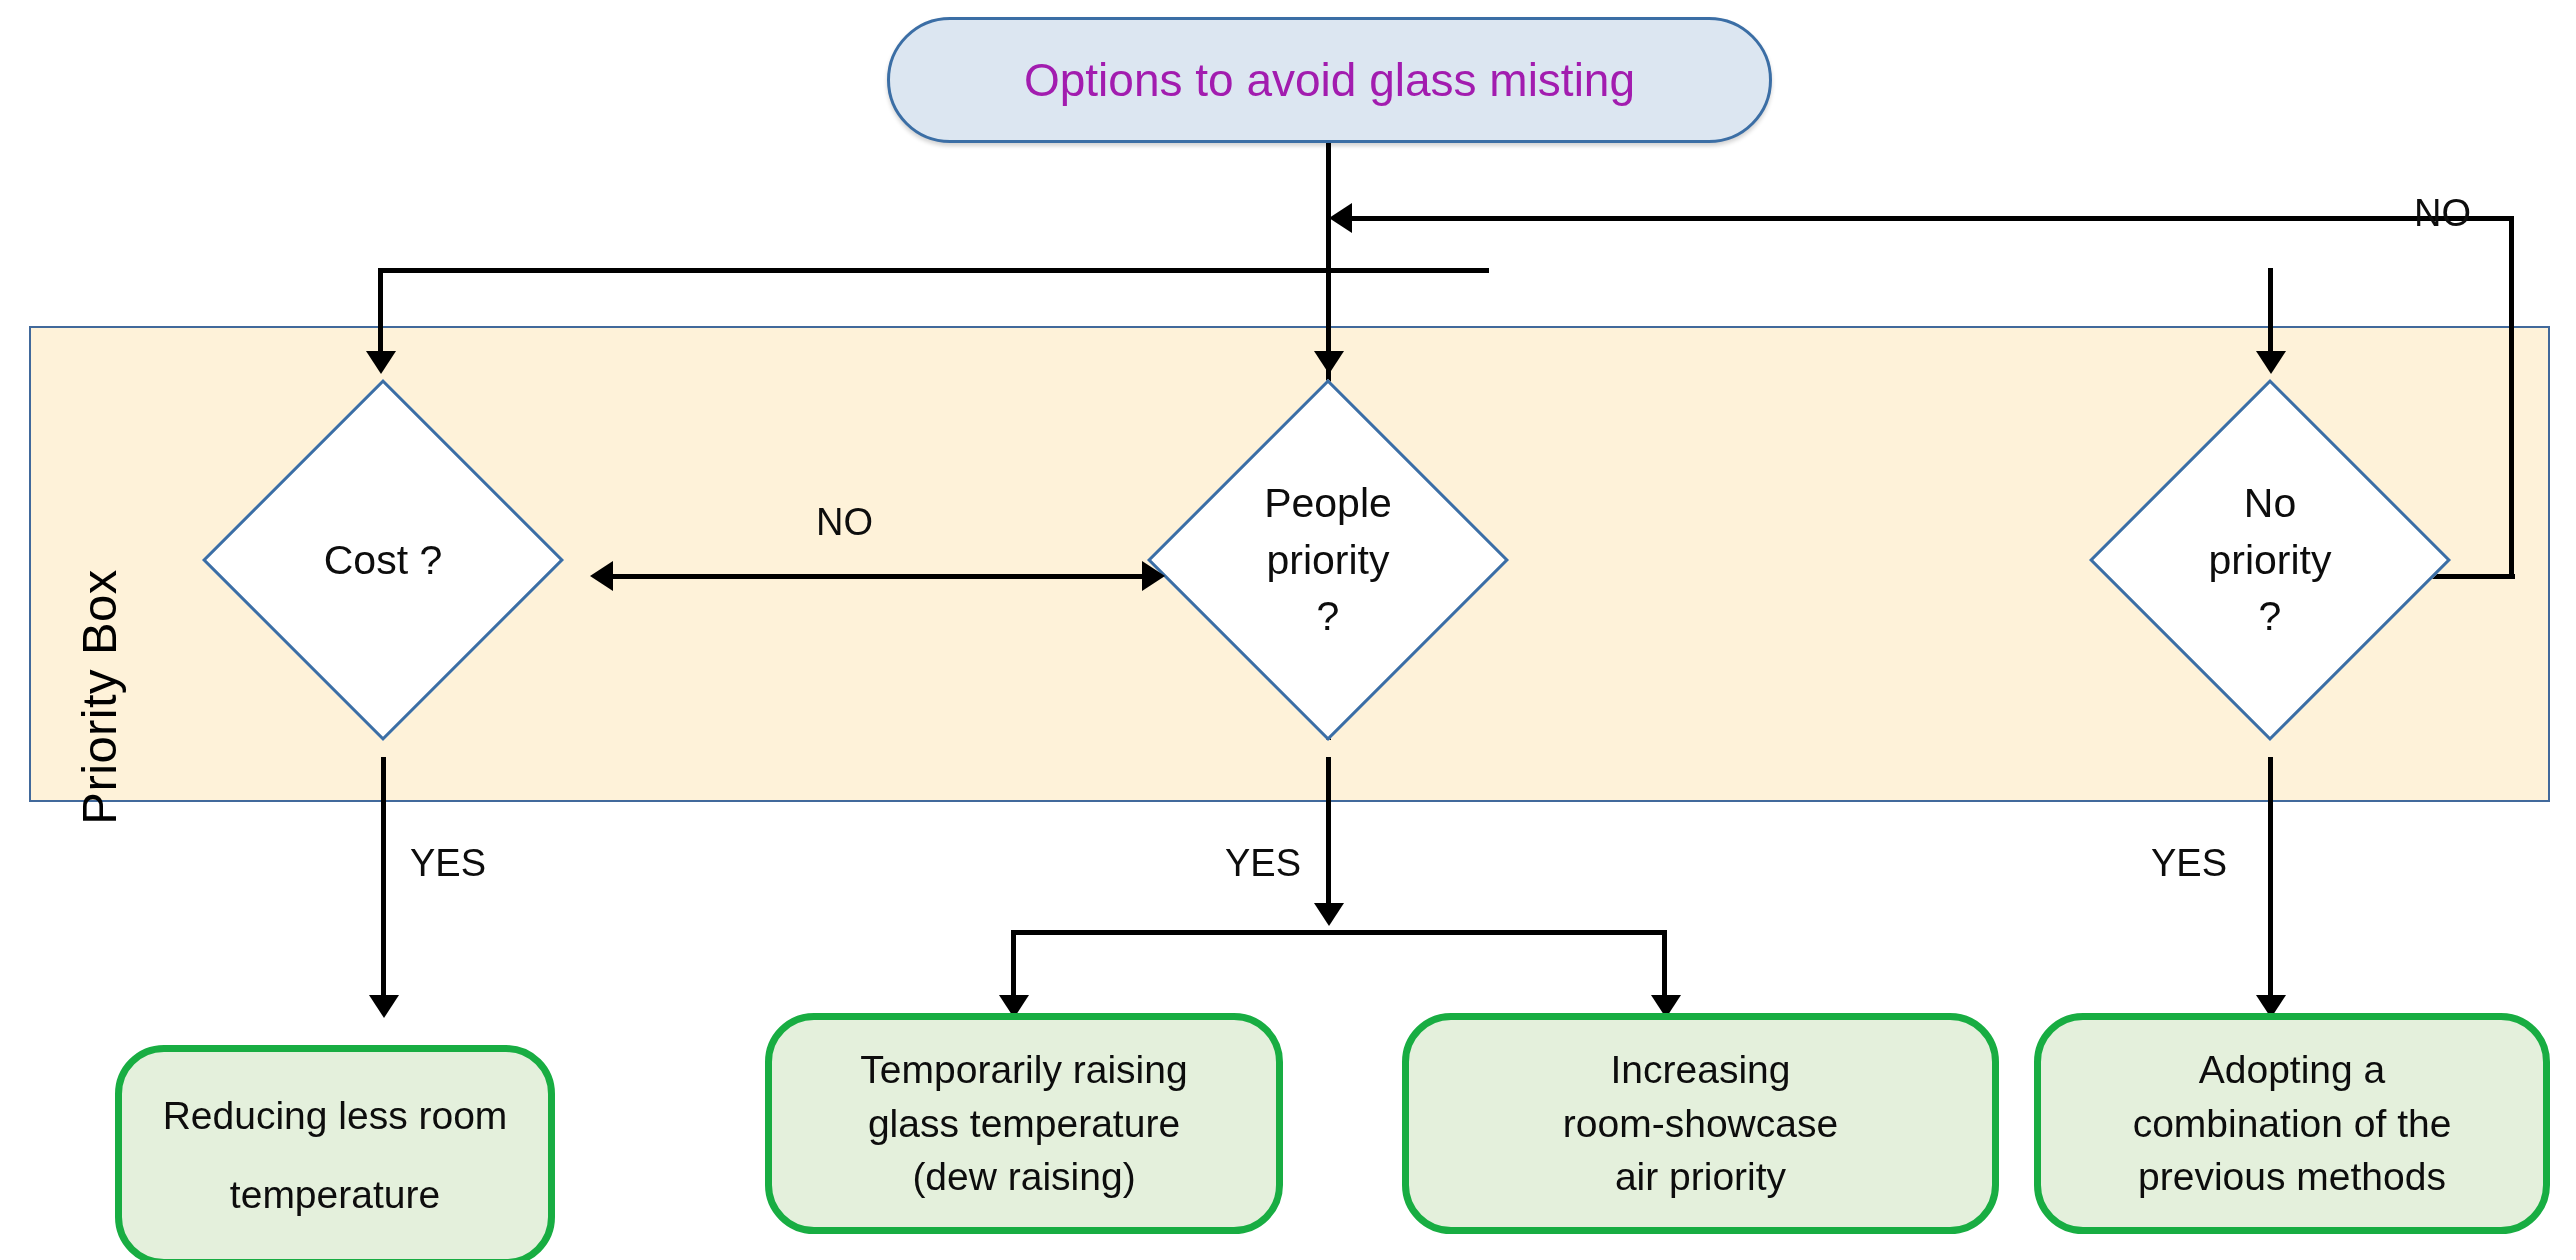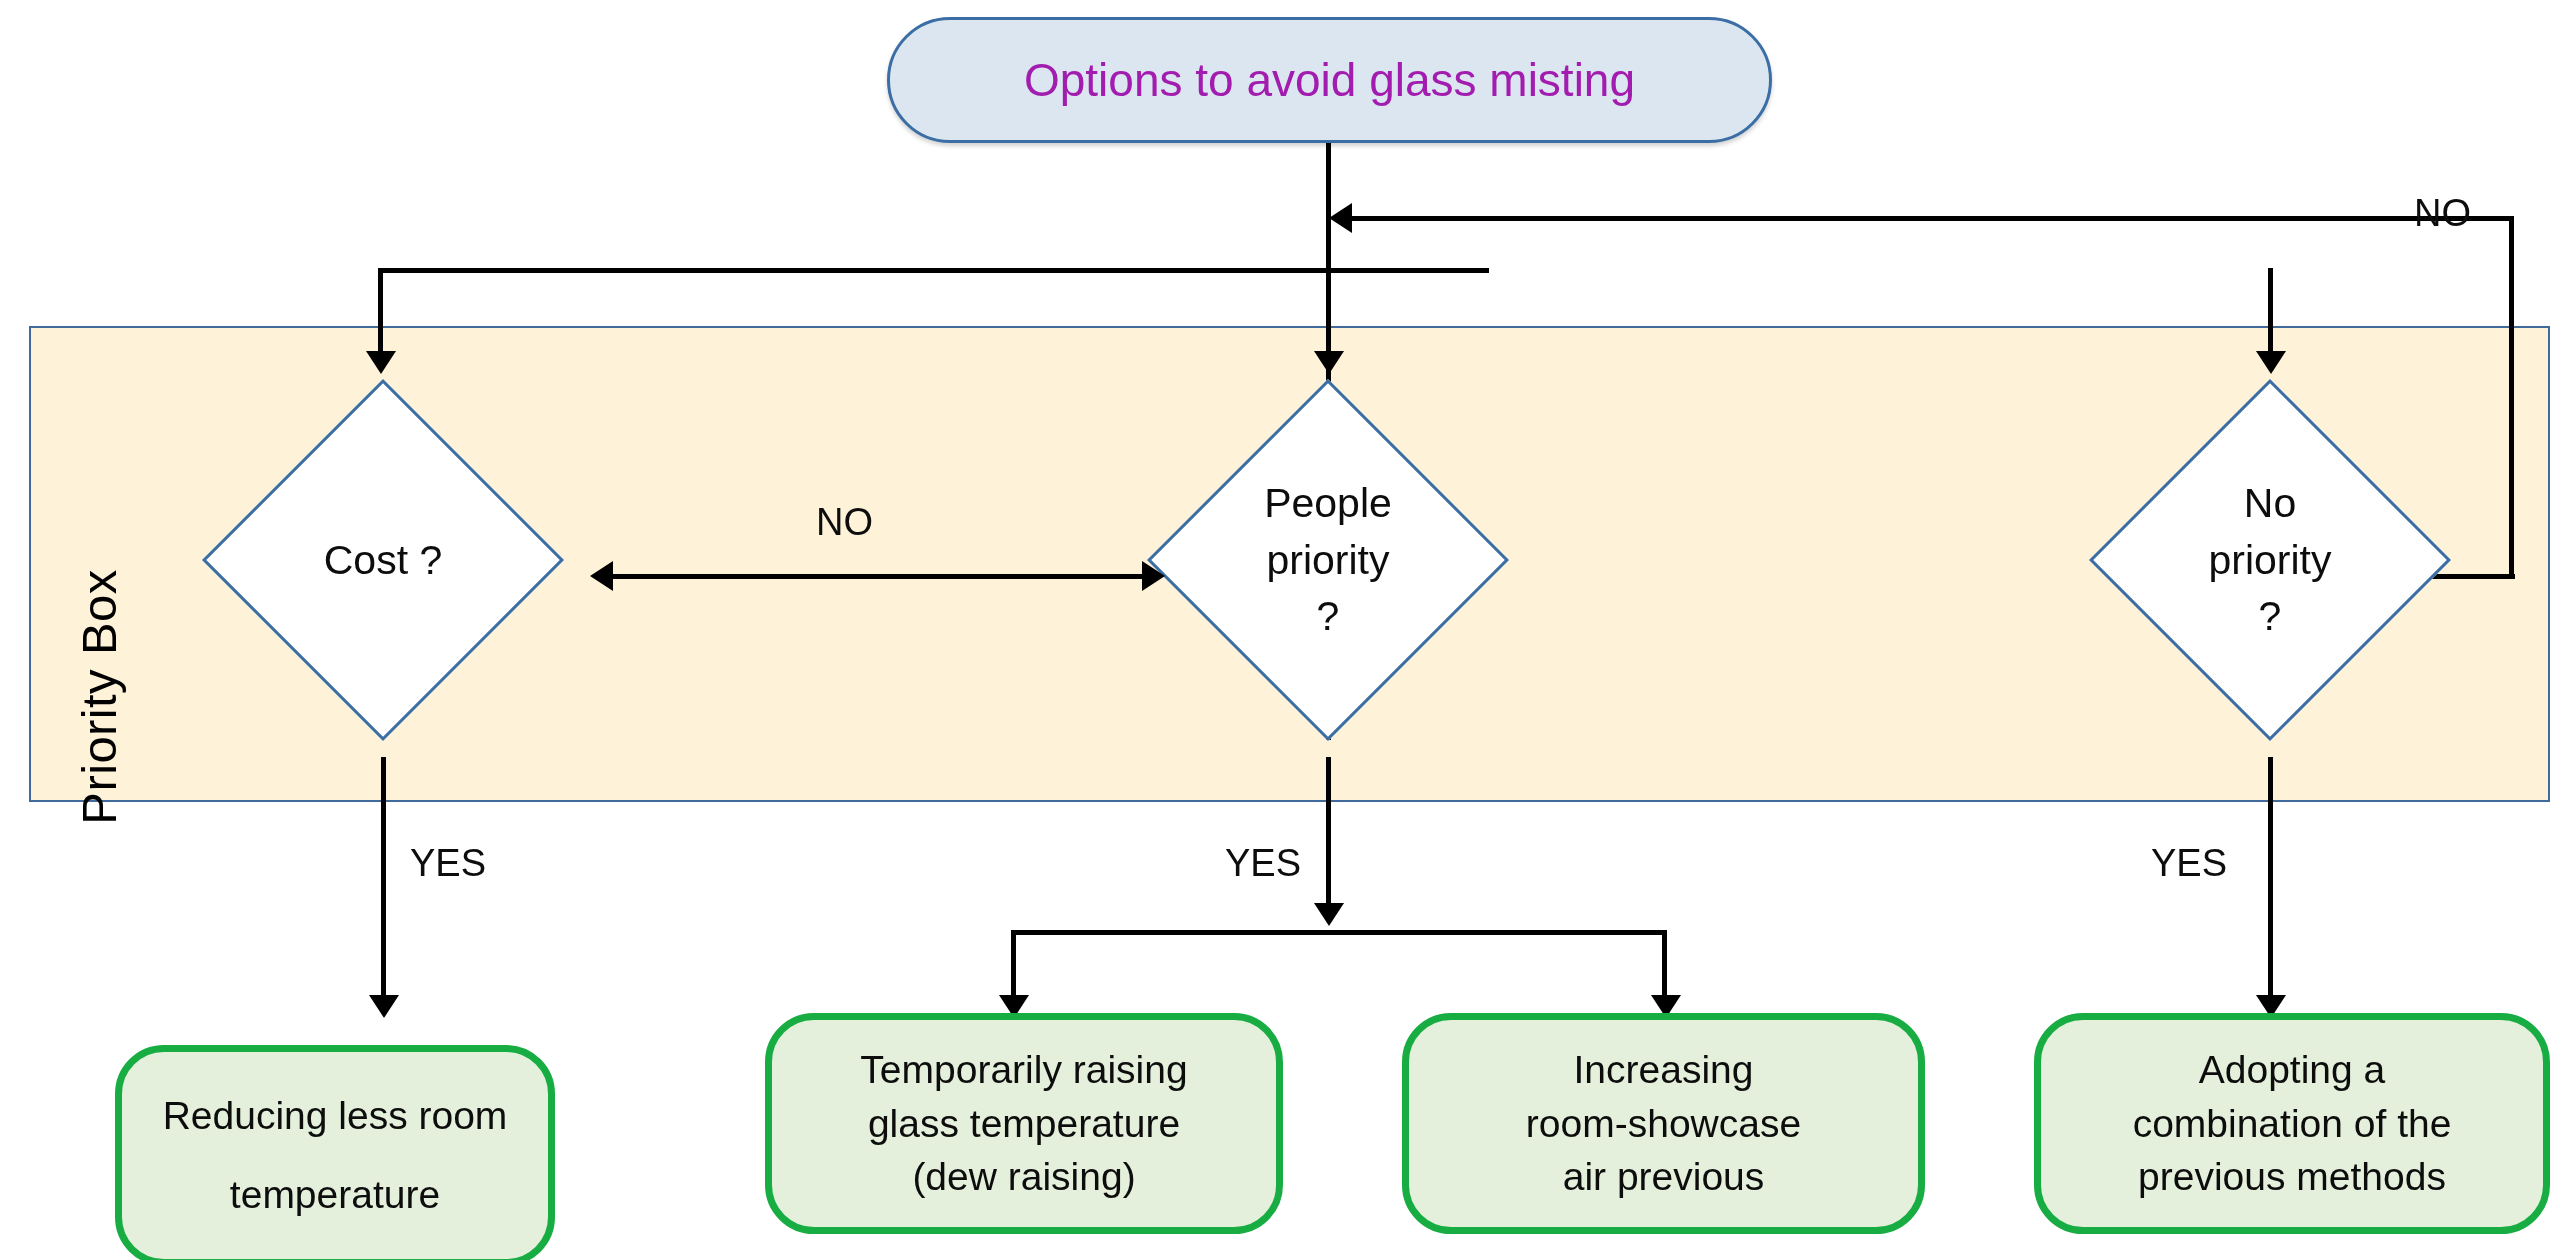--- a/index.html
+++ b/index.html
@@ -157,24 +157,24 @@
     <span>Reducing less room</span>
     <span>temperature</span>
   </div>
 
   <div class="green-node" style="left:765px;top:1013px;width:518px;">
     <span>Temporarily raising</span>
     <span>glass temperature</span>
     <span>(dew raising)</span>
   </div>
 
-  <div class="green-node" style="left:1402px;top:1013px;width:523px;">
+  <div class="green-node" style="left:1402px;top:1013px;width:597px;">
     <span>Increasing</span>
     <span>room-showcase</span>
-    <span>air previous</span>
+    <span>air priority</span>
   </div>
 
   <div class="green-node" style="left:2034px;top:1013px;width:516px;">
     <span>Adopting a</span>
     <span>combination of the</span>
     <span>previous methods</span>
   </div>
 
 </div>
 

